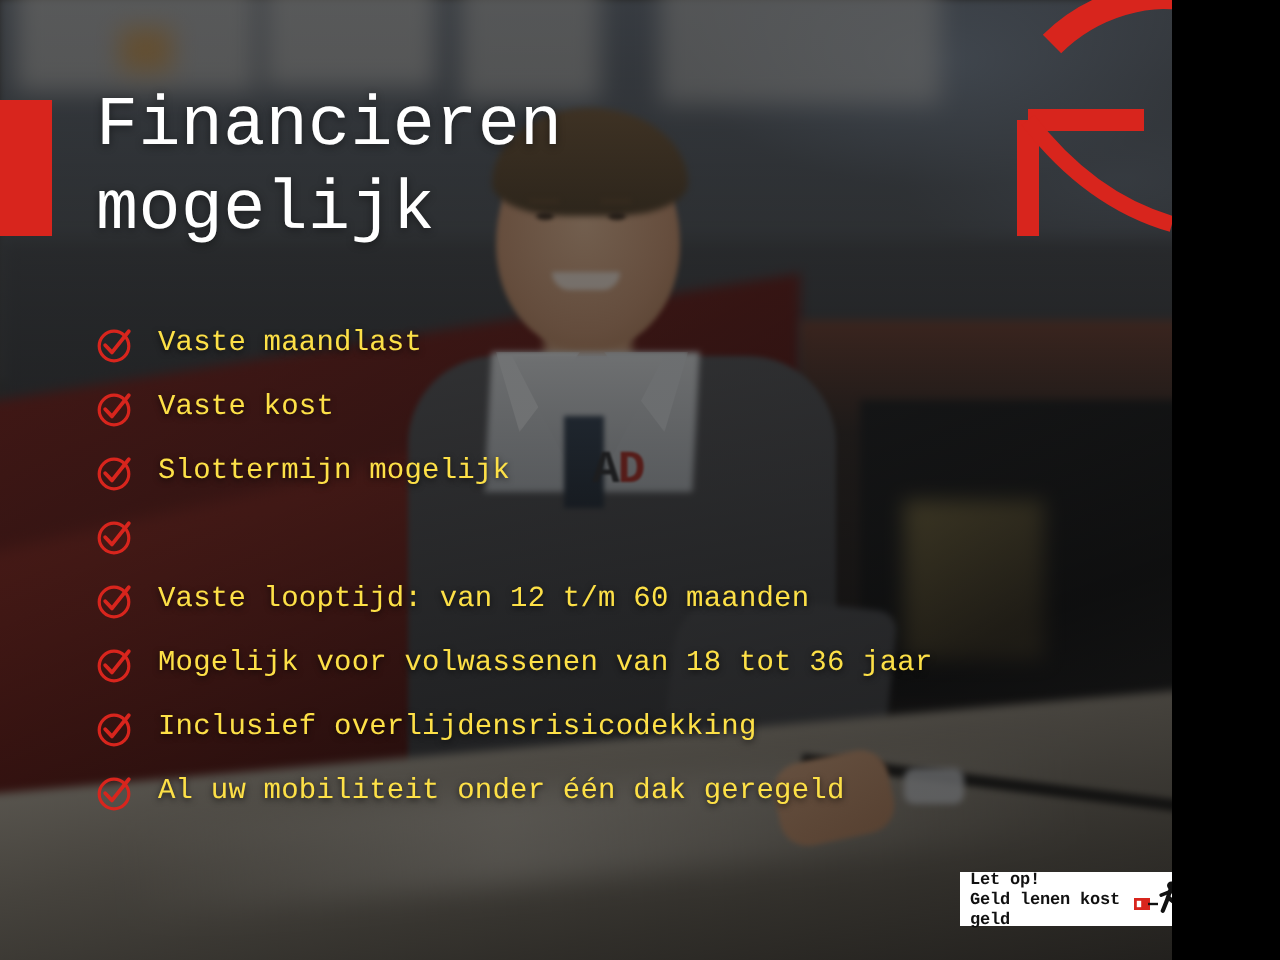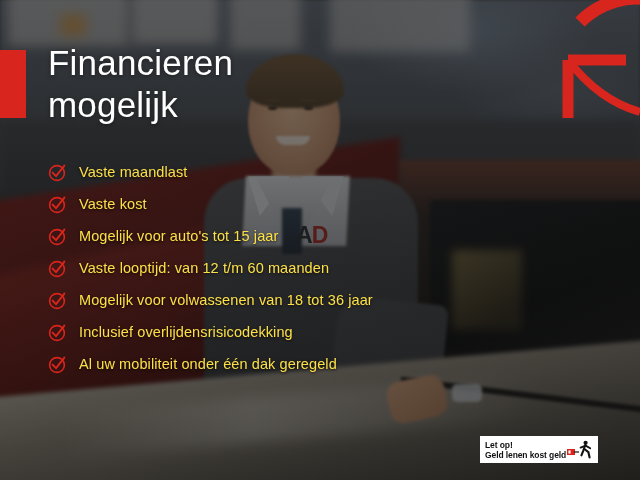--- a/index.html
+++ b/index.html
@@ -7,24 +7,25 @@
     margin: 0;
     padding: 0;
     background: #000;
   }
   body {
     font-family: "Liberation Sans", sans-serif;
   }
 
   #banner {
     position: relative;
-    width: 640px;
+    width: 586px;
     height: 480px;
     overflow: hidden;
     background: #3a3a38;
+    font-family: Liberation Mono, monospace;
   }
 
   
   .bg-layer {
     position: absolute;
     inset: 0;
     overflow: hidden;
   }
 
   
@@ -367,29 +368,37 @@
       <li class="feature-item">
         <span class="check-icon">
           <svg width="19" height="19" viewBox="0 0 19 19">
             <circle cx="9" cy="10" r="7.4" fill="none" stroke="#d8251d" stroke-width="1.6"></circle>
             <path d="M4.6 9.6 L8 13.2 L16.4 2.6" fill="none" stroke="#d8251d" stroke-width="1.9" stroke-linecap="round" stroke-linejoin="round"></path>
           </svg>
         </span>
         <span class="feature-text">Vaste kost</span>
       </li>
 
-
-      <li class="feature-item">
-        <span class="check-icon">
-          <svg width="19" height="19" viewBox="0 0 19 19">
-            <circle cx="9" cy="10" r="7.4" fill="none" stroke="#d8251d" stroke-width="1.6"></circle>
-            <path d="M4.6 9.6 L8 13.2 L16.4 2.6" fill="none" stroke="#d8251d" stroke-width="1.9" stroke-linecap="round" stroke-linejoin="round"></path>
-          </svg>
-        </span>
-        <span class="feature-text">Mogelijk voor auto's tot 15 jaar</span>
+      <li class="feature-item">
+        <span class="check-icon">
+          <svg width="19" height="19" viewBox="0 0 19 19">
+            <circle cx="9" cy="10" r="7.4" fill="none" stroke="#d8251d" stroke-width="1.6"></circle>
+            <path d="M4.6 9.6 L8 13.2 L16.4 2.6" fill="none" stroke="#d8251d" stroke-width="1.9" stroke-linecap="round" stroke-linejoin="round"></path>
+          </svg>
+        </span>
+        <span class="feature-text">Slottermijn mogelijk</span>
+      </li>
+
+      <li class="feature-item">
+        <span class="check-icon">
+          <svg width="19" height="19" viewBox="0 0 19 19">
+            <circle cx="9" cy="10" r="7.4" fill="none" stroke="#d8251d" stroke-width="1.6"></circle>
+            <path d="M4.6 9.6 L8 13.2 L16.4 2.6" fill="none" stroke="#d8251d" stroke-width="1.9" stroke-linecap="round" stroke-linejoin="round"></path>
+          </svg>
+        </span>
       </li>
 
       <li class="feature-item">
         <span class="check-icon">
           <svg width="19" height="19" viewBox="0 0 19 19">
             <circle cx="9" cy="10" r="7.4" fill="none" stroke="#d8251d" stroke-width="1.6"></circle>
             <path d="M4.6 9.6 L8 13.2 L16.4 2.6" fill="none" stroke="#d8251d" stroke-width="1.9" stroke-linecap="round" stroke-linejoin="round"></path>
           </svg>
         </span>
         <span class="feature-text">Vaste looptijd: van 12 t/m 60 maanden</span>

